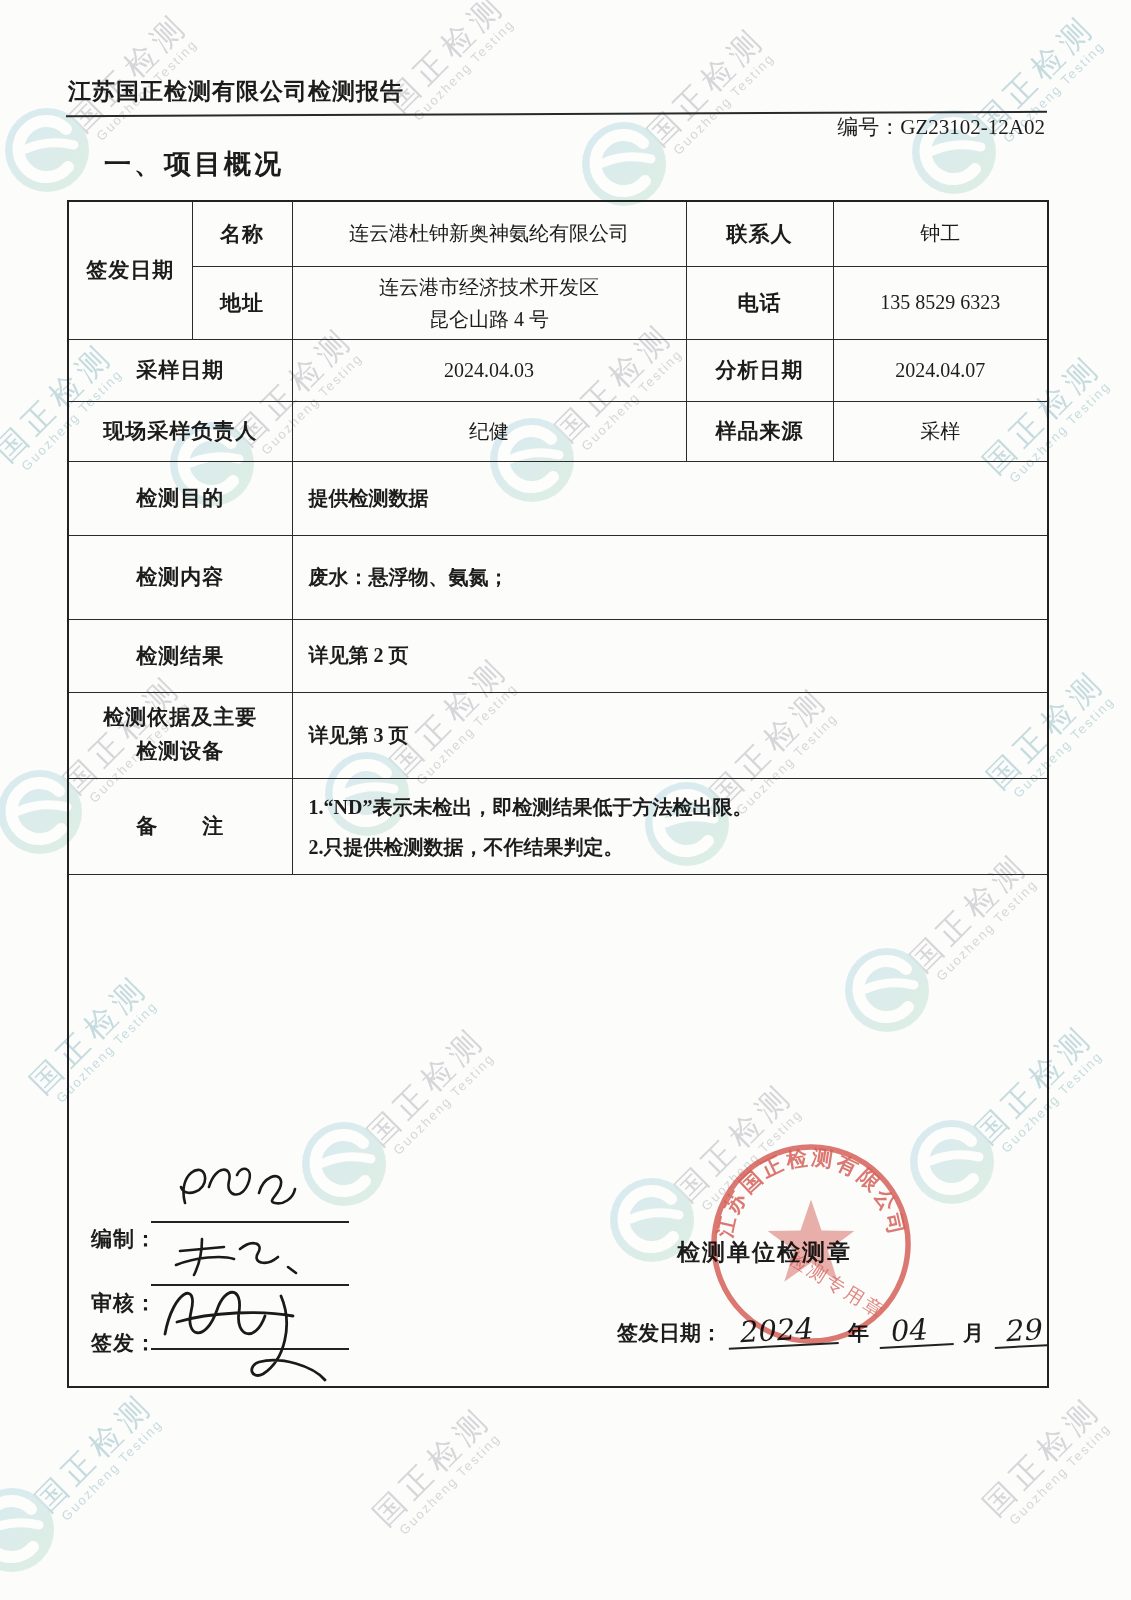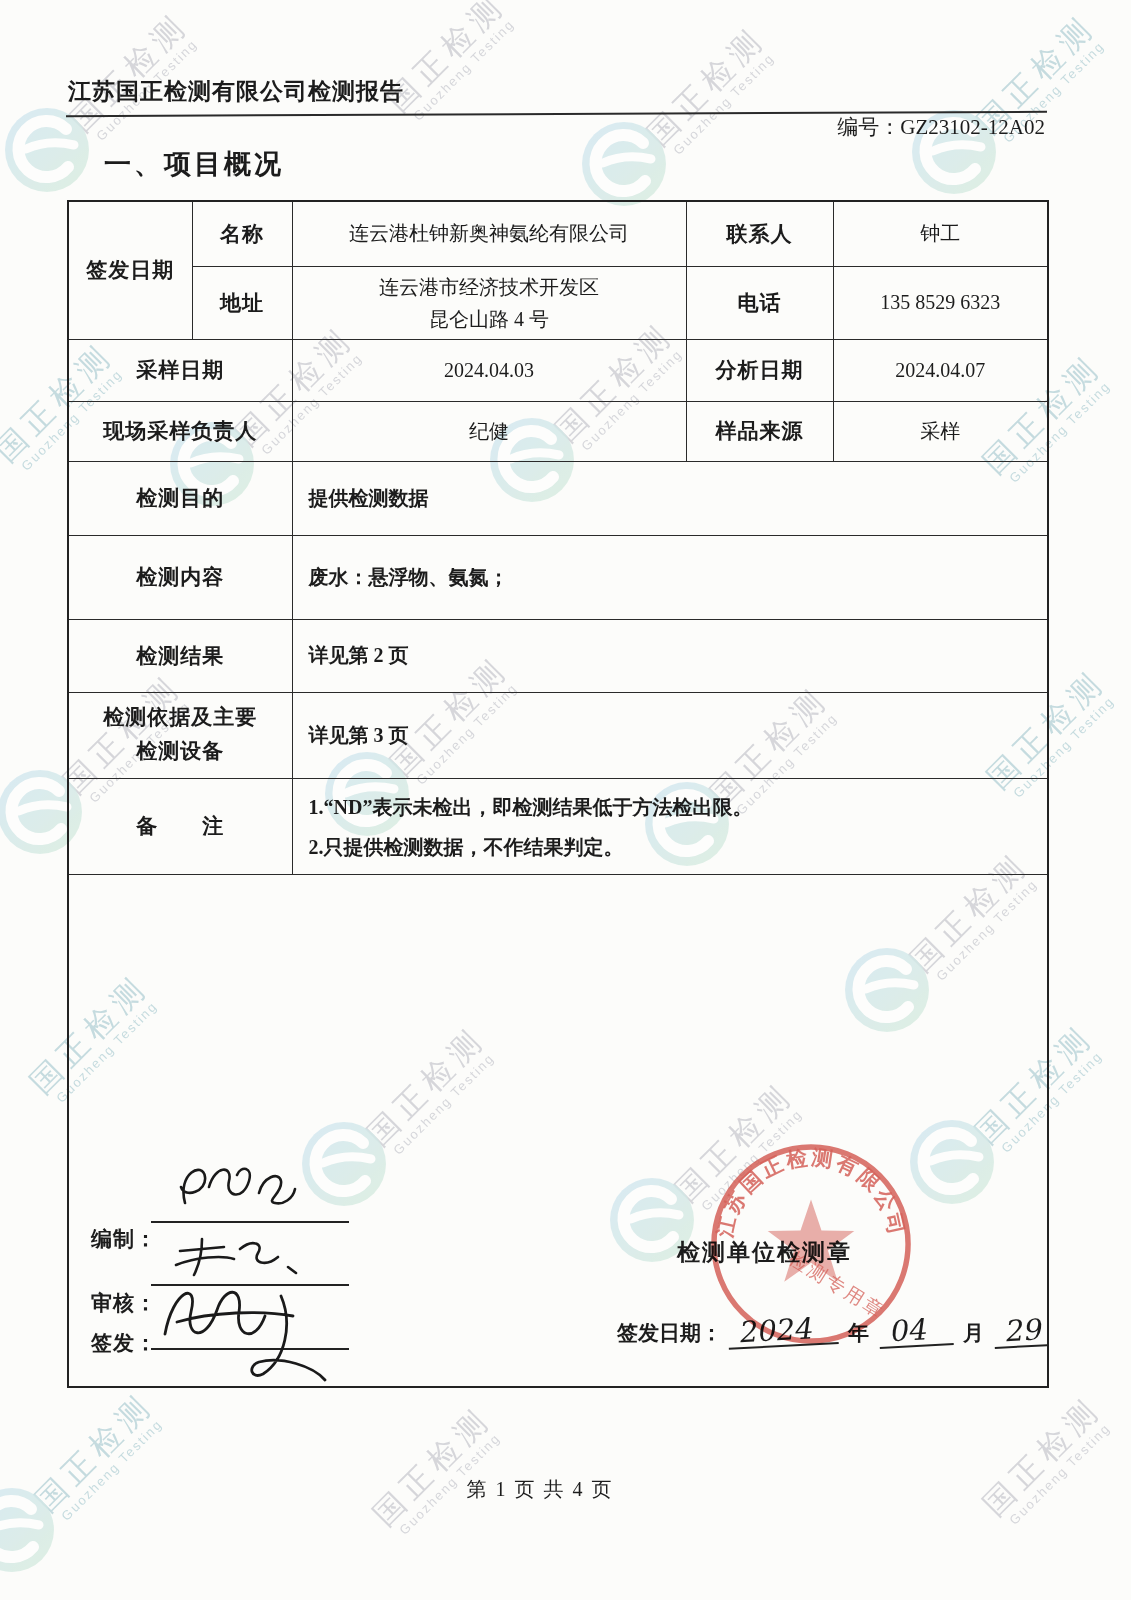--- a/index.html
+++ b/index.html
@@ -360,15 +360,14 @@
             <span class="suffix">月</span>
             <span class="hand" style="min-width:50px">29</span>
             
           </div>
 
         </td>
       </tr>
     </tbody>
       </table>
 
-    <div class="footer">第 1 页 共 4 页</div>
   </div>
 </div>
 
 </body></html>

